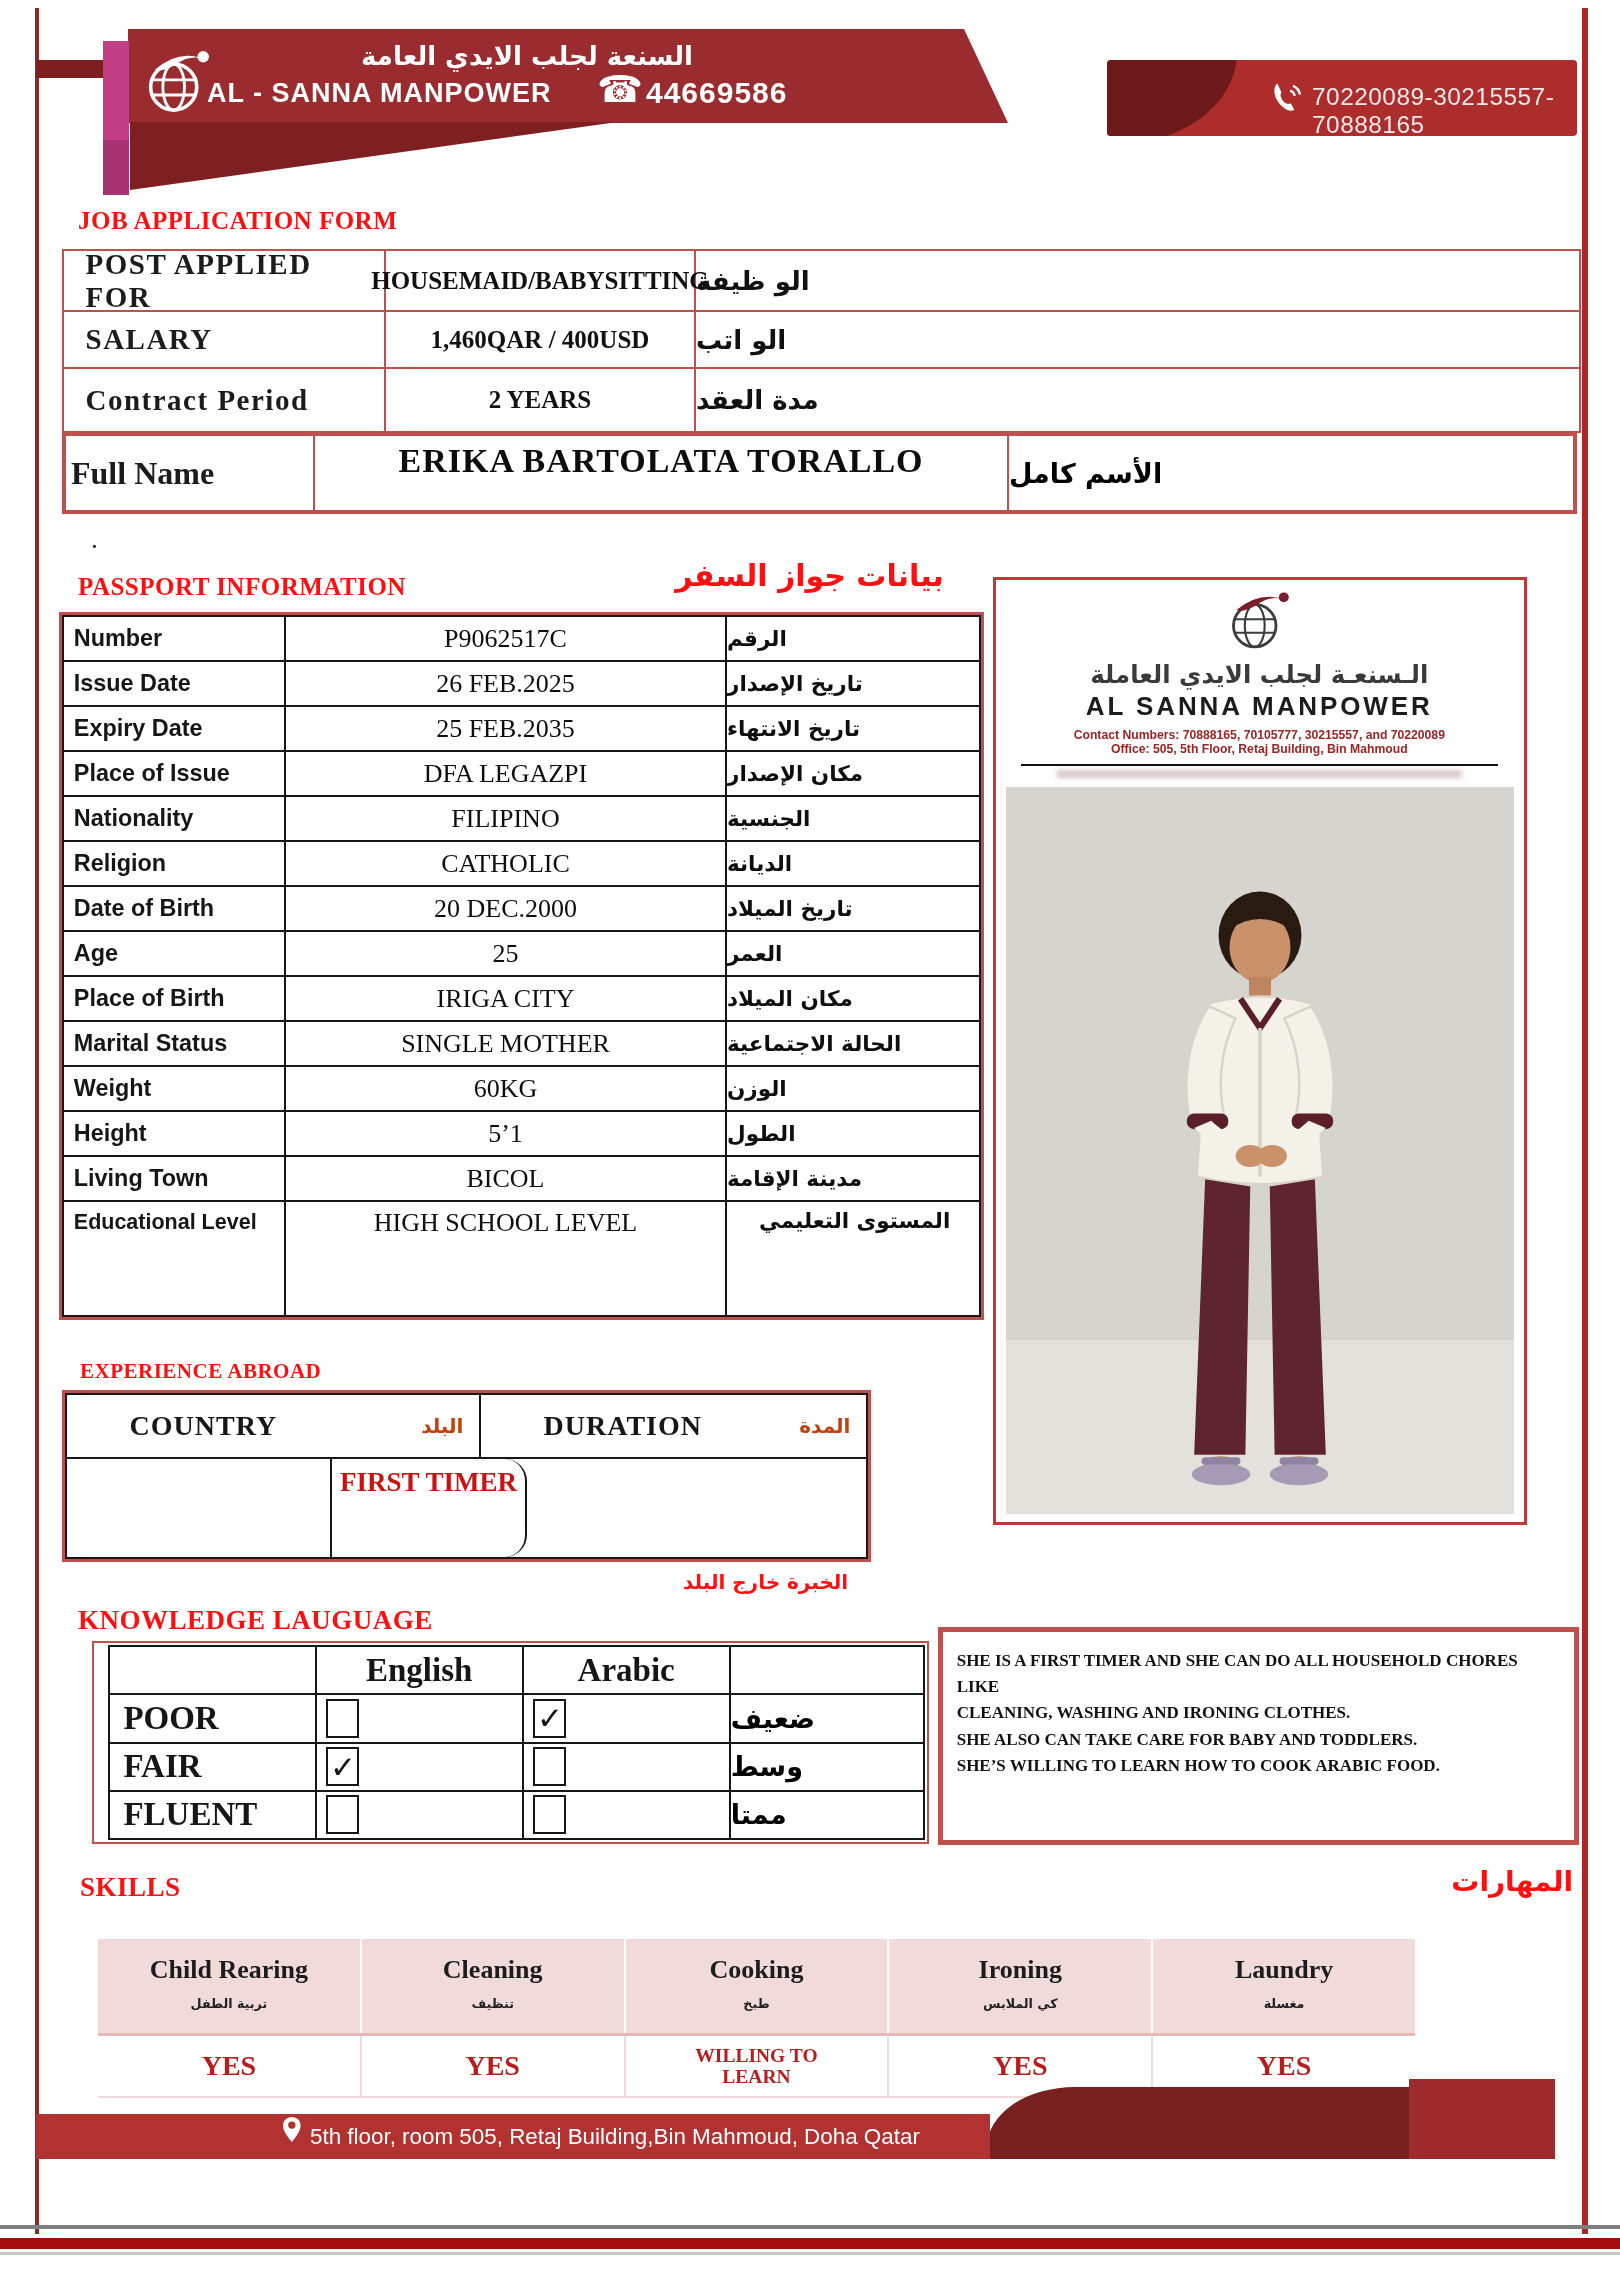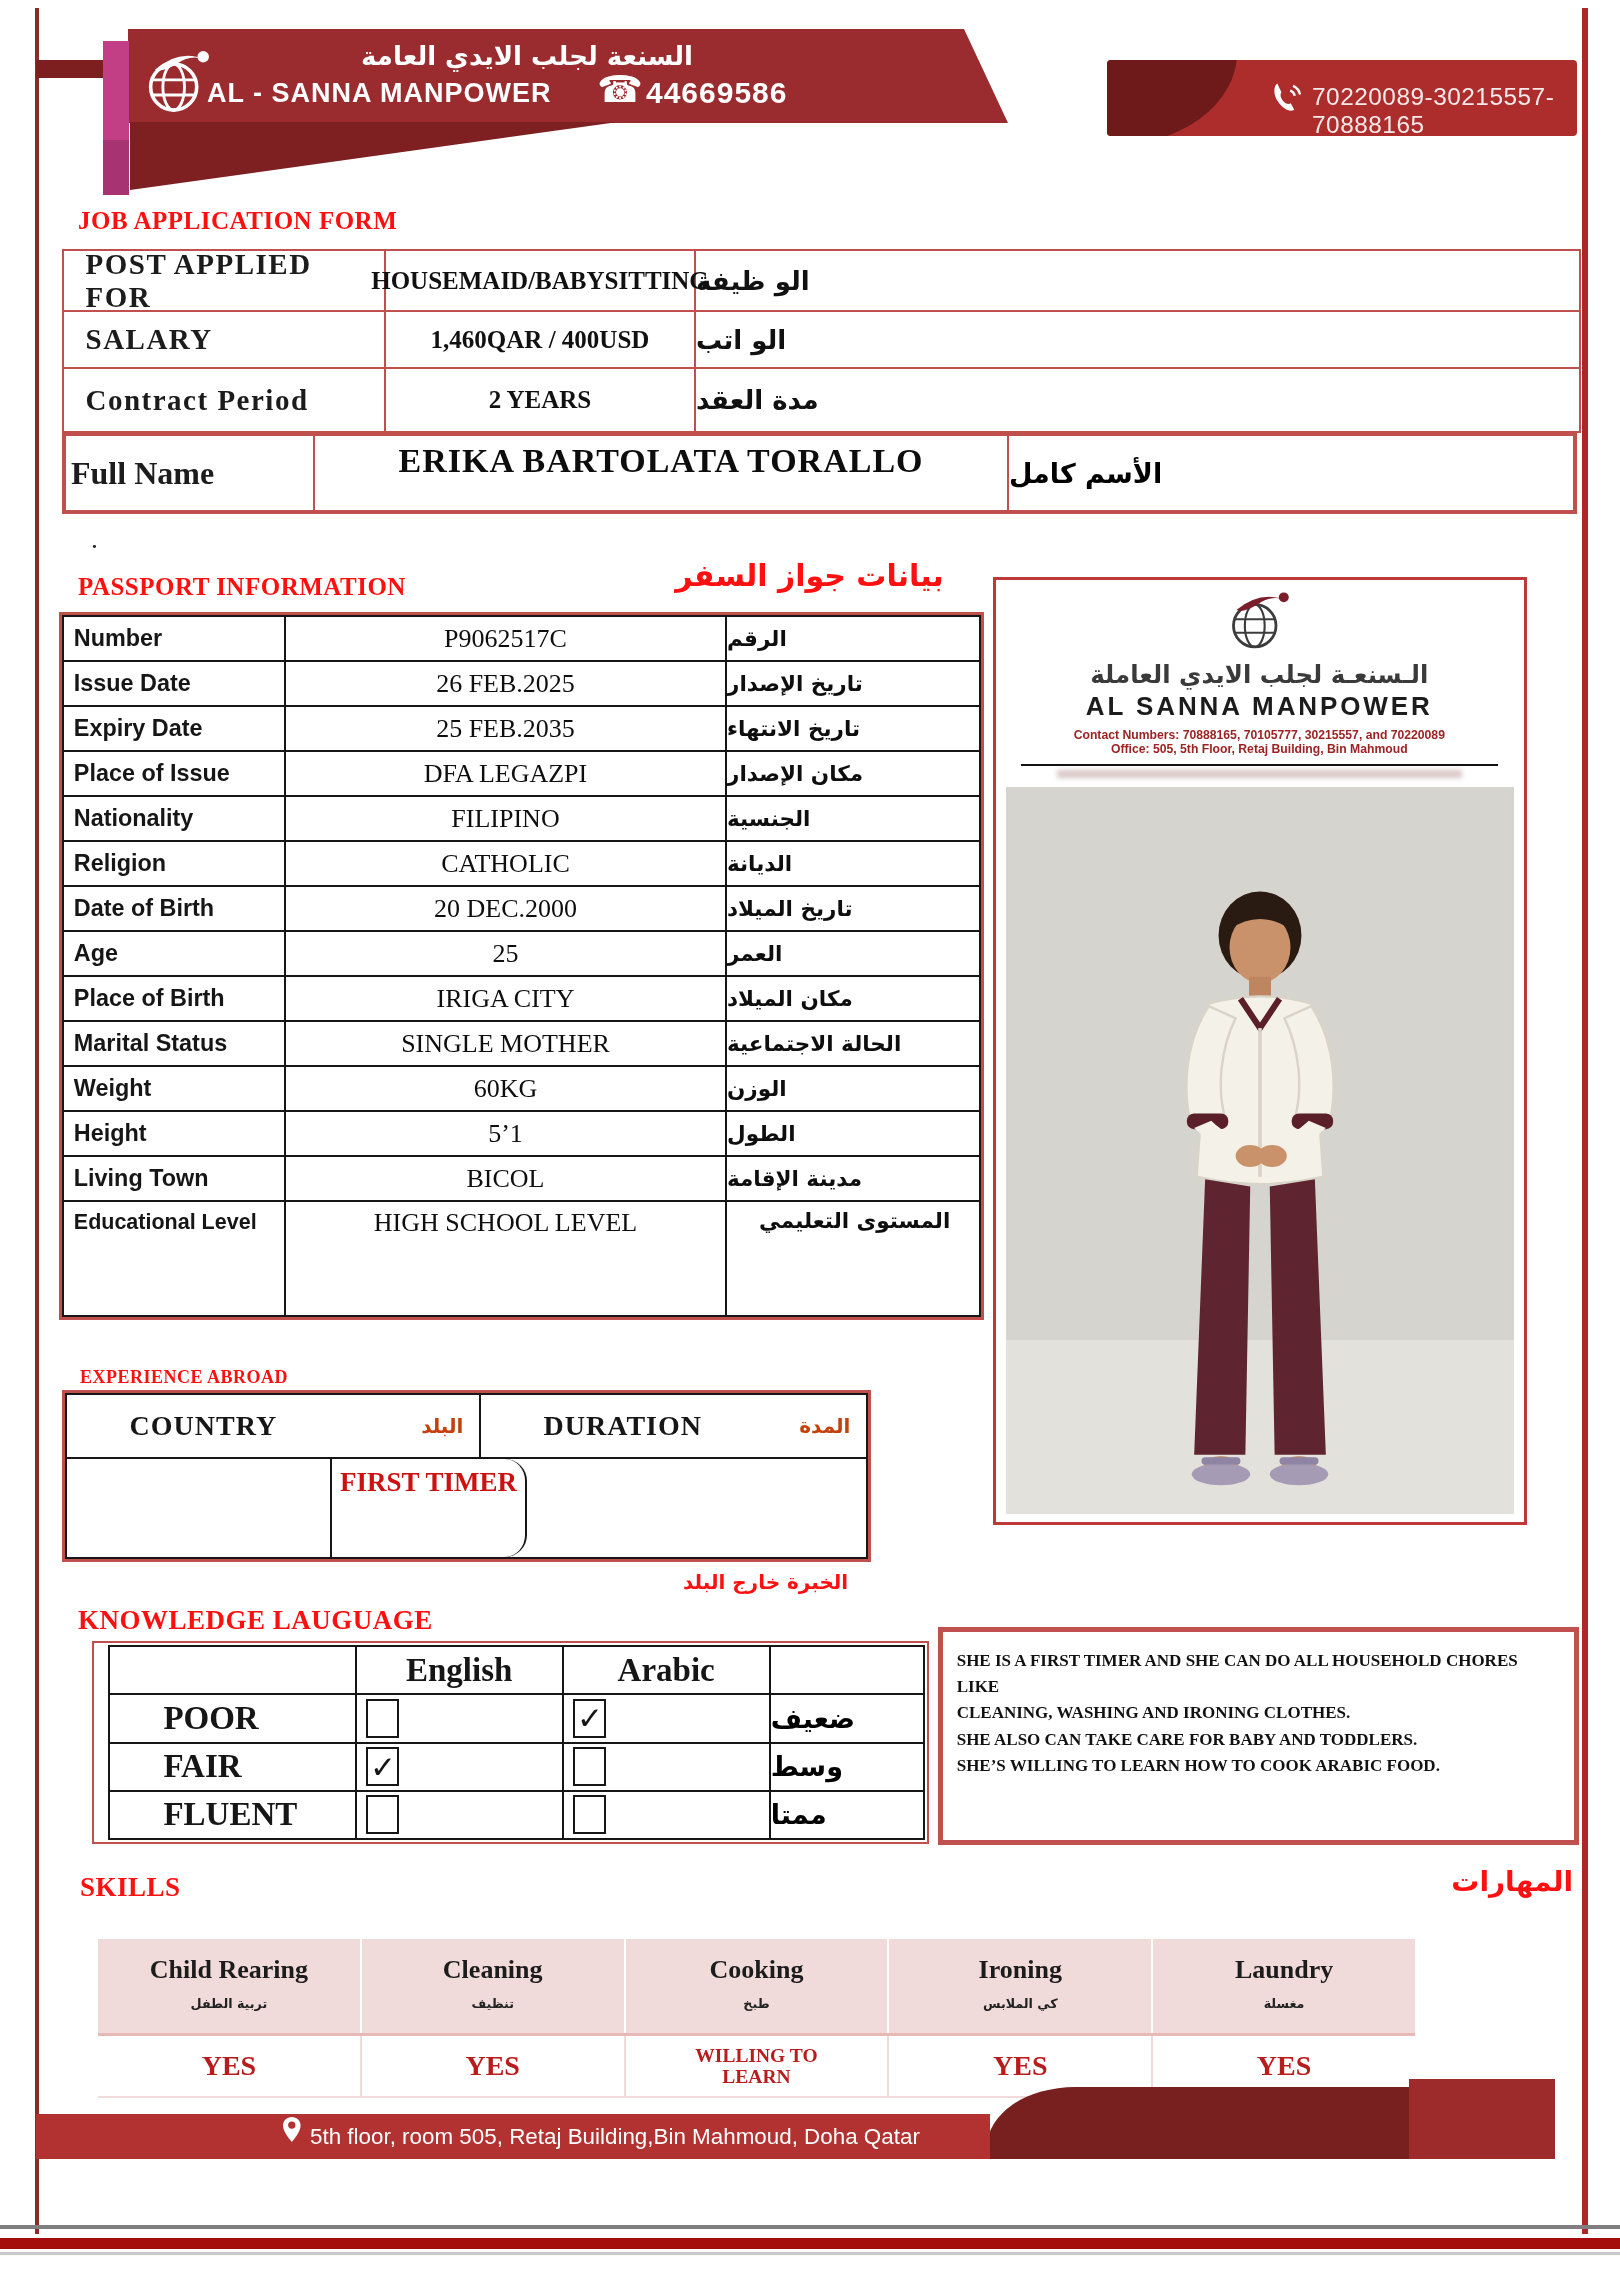--- a/index.html
+++ b/index.html
@@ -35,21 +35,21 @@
   .phonebox-dark { position:absolute; left:-7.8px; top:-11.7px; width:138px; height:98px;
                    background:#6e1a1a; border-bottom-right-radius:127px 93px; }
   .phonebox-num { position:absolute; left:205px; top:23.4px; color:#f4eaea;
                   font-family:"Liberation Sans",sans-serif; font-size:24.4px; letter-spacing:0.5px; }
   .callicon { position:absolute; left:161px; top:17.6px; }
 
   
   .job-title { left:78px; top:207px; font-size:25px; }
   .pass-title { left:78px; top:573px; font-size:25px; }
   .pass-title-ar { left:624px; top:558px; width:371px; font-size:30px; color:#ff0f0f; text-align:center; }
-  .exp-title { left:80px; top:1359px; font-size:18px;margin-top:8px; }
+  .exp-title { left:80px; top:1359px; font-size:21px; }
   .exp-title-ar { left:683px; top:1570px; width:322px; font-size:20px; color:#ff0f0f; text-align:left; }
   .lang-title { left:78px; top:1605px; font-size:27px; }
   .skills-title { left:80px; top:1872px; font-size:27px; }
   .skills-title-ar { left:1393px; top:1865px; width:180px; font-size:28px; color:#ff0f0f; text-align:right; }
   .stray-dot { left:92px; top:531px; font-size:19.5px; font-weight:bold; color:#222; }
 
   
   .ttable { left:62px; top:249px; width:1515px; border:2.9px solid #c0504d; }
   .trow { display:flex; border-bottom:2px solid #c0504d; }
   .trow:last-child { border-bottom:none; }
@@ -115,21 +115,21 @@
   .ebcell.b2 { width:195px; border-right:2px solid #161616; display:flex; justify-content:center;
                padding-top:7.8px;border-radius:22px; }
   .ebcell.b3 { flex:1; }
   .first-timer { color:#cc1111; font-weight:bold; font-size:27px; white-space:nowrap; }
 
   
   .ltable { left:92px; top:1641px; width:837px; height:203px; border:2.9px solid #c0504d;
             box-sizing:border-box; padding:2px 2px 2px 13.7px; }
   .lgrid { width:100%; height:100%; border:2px solid #161616; box-sizing:border-box;
            display:flex; flex-direction:column; }
-  .lrow { display:flex; flex:1; border-bottom:2.9px solid #161616; box-sizing:border-box;padding-left:40px; }
+  .lrow { display:flex; flex:1; border-bottom:2.9px solid #161616; box-sizing:border-box; }
   .lrow:last-child { border-bottom:none; }
   .lcell { display:flex; align-items:center; box-sizing:border-box; }
   .lc1 { width:207px; border-right:2.9px solid #161616; padding-left:13.7px;
          font-weight:bold; font-size:33px; color:#161616; }
   .lc2 { width:207px; border-right:2.9px solid #161616; }
   .lc3 { width:207px; border-right:2.9px solid #161616; }
   .lc4 { flex:1; justify-content:flex-end; padding-right:5.9px; font-size:27px; }
   .lhead { font-weight:bold; font-size:33px; color:#161616; justify-content:center; }
   .chk { width:29px; height:35px; border:2.9px solid #161616; margin-left:9.8px;
          display:flex; align-items:center; justify-content:center;

